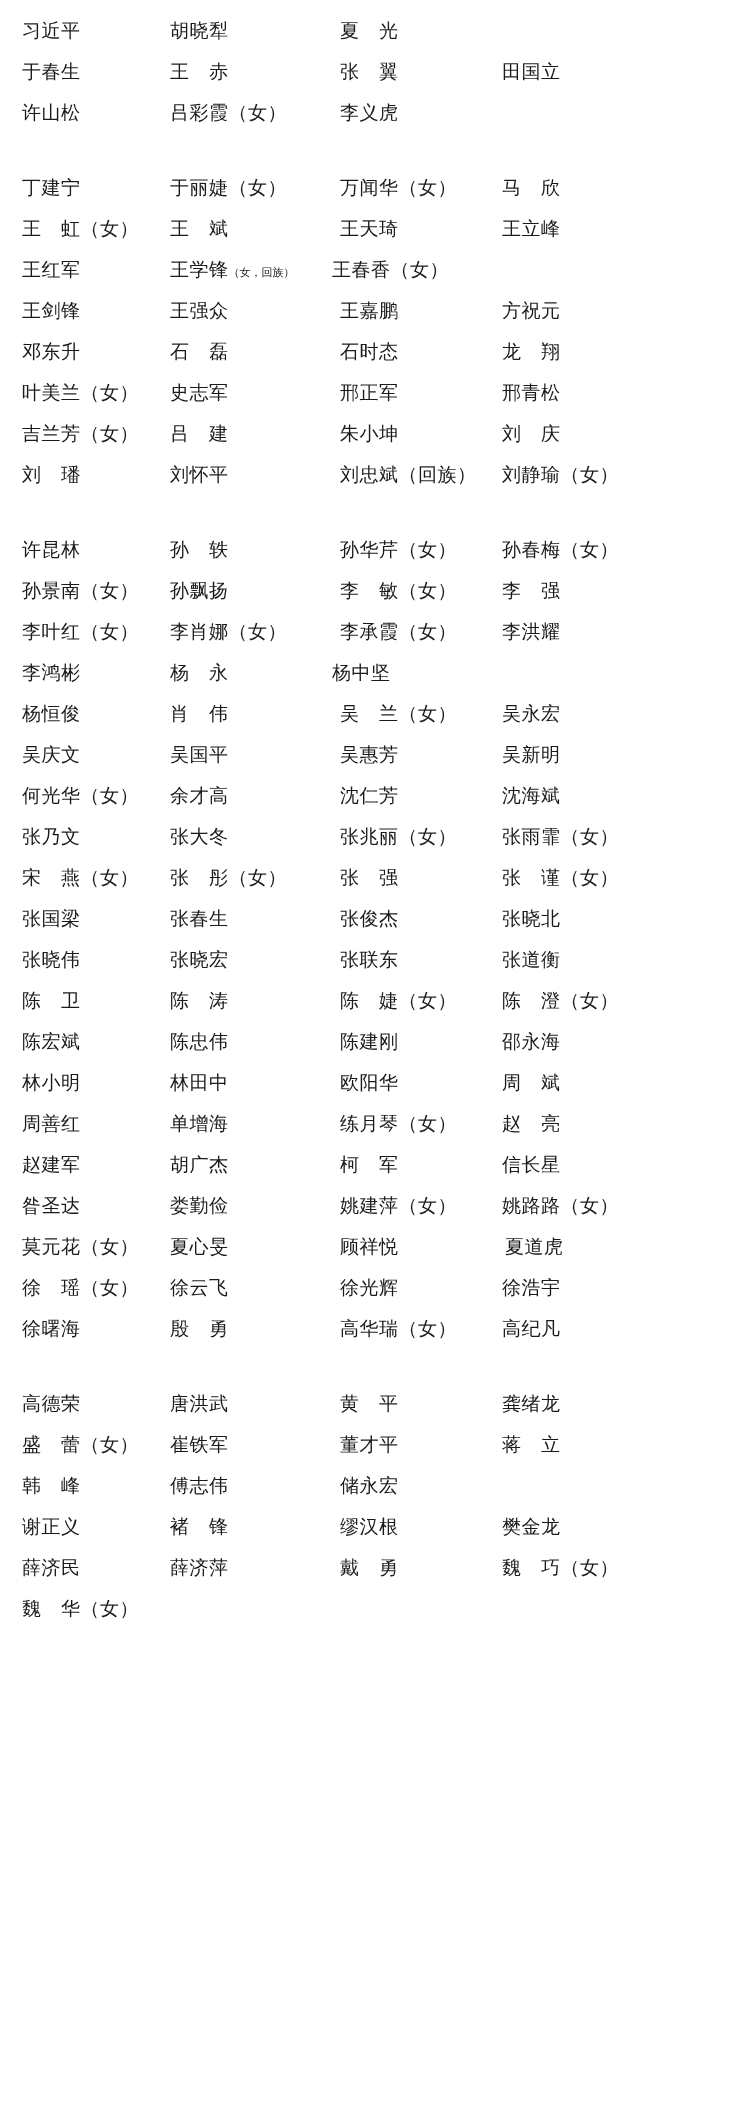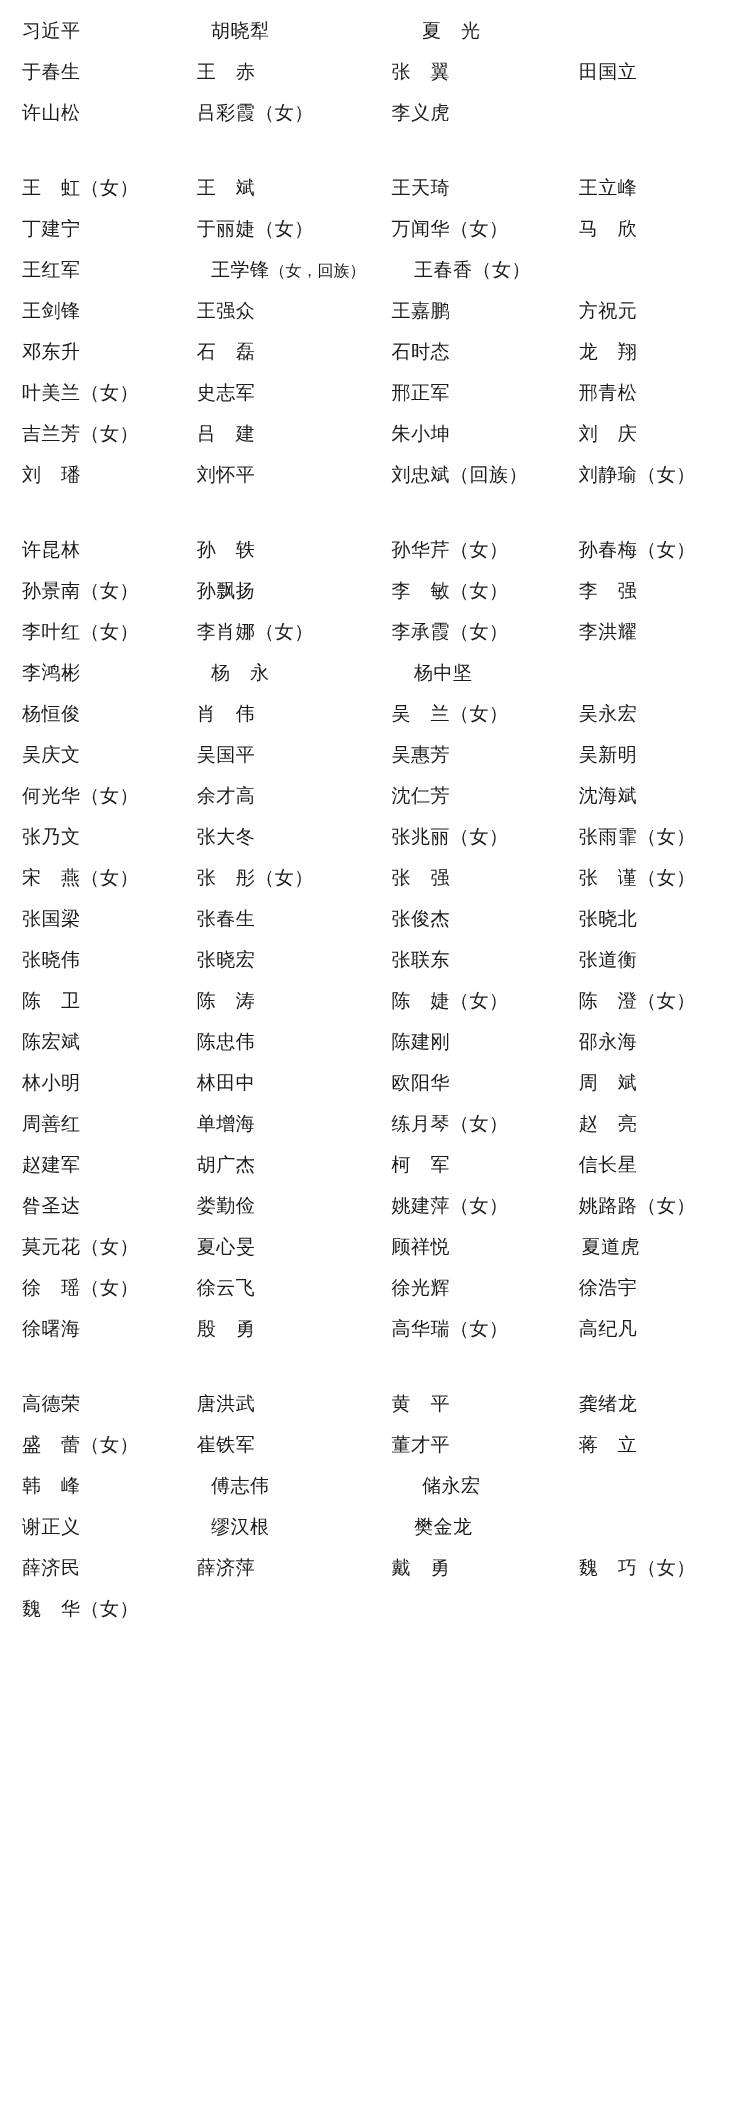--- a/index.html
+++ b/index.html
@@ -23,35 +23,34 @@
     display: block;
   }
   .group + .group {
     margin-top: 34px;
   }
   .row {
     display: flex;
     width: 100%;
     height: 41px;
     align-items: flex-start;
-    gap: 41px;
   }
   .cell {
     font-size: 19px;
     line-height: 41px;
     white-space: nowrap;
     letter-spacing: 0.5px;
     color: #1a1a1a;
   }
   .c0 { width: 148px; }
   .c1 { width: 170px; }
   .c2 { width: 162px; }
   .c3 { width: 165px; }
   .cell .sub {
-    font-size: 16px;
+    font-size: 11px;
     letter-spacing: 0;
   }
 </style>
 </head>
 <body>
 
 <div class="page">
   <div id="roster">
       <div class="group">
         <div class="row">
@@ -67,32 +66,32 @@
         </div>
         <div class="row">
           <div class="cell c0">许山松</div>
           <div class="cell c1">吕彩霞（女）</div>
           <div class="cell c2">李义虎</div>
           <div class="cell c3"></div>
         </div>
       </div>
       <div class="group">
         <div class="row">
+          <div class="cell c0">丁建宁</div>
+          <div class="cell c1">于丽婕（女）</div>
+          <div class="cell c2">万闻华（女）</div>
+          <div class="cell c3">马　欣</div>
+        </div>
+        <div class="row">
           <div class="cell c0">王　虹（女）</div>
           <div class="cell c1">王　斌</div>
           <div class="cell c2">王天琦</div>
           <div class="cell c3">王立峰</div>
         </div>
         <div class="row">
-          <div class="cell c0">丁建宁</div>
-          <div class="cell c1">于丽婕（女）</div>
-          <div class="cell c2">万闻华（女）</div>
-          <div class="cell c3">马　欣</div>
-        </div>
-        <div class="row">
           <div class="cell c0">王红军</div>
           <div class="cell c2"><span>王学锋</span><span class="sub">（女，回族）</span></div>
           <div class="cell c3">王春香（女）</div>
         </div>
         <div class="row">
           <div class="cell c0">王剑锋</div>
           <div class="cell c1">王强众</div>
           <div class="cell c2">王嘉鹏</div>
           <div class="cell c3">方祝元</div>
         </div>
@@ -255,20 +254,21 @@
           <div class="cell c2">董才平</div>
           <div class="cell c3">蒋　立</div>
         </div>
         <div class="row">
           <div class="cell c0">韩　峰</div>
           <div class="cell c1">傅志伟</div>
           <div class="cell c2">储永宏</div>
         </div>
         <div class="row">
           <div class="cell c0">谢正义</div>
+          <div class="cell c1">褚　锋</div>
           <div class="cell c2">缪汉根</div>
           <div class="cell c3">樊金龙</div>
         </div>
         <div class="row">
           <div class="cell c0">薛济民</div>
           <div class="cell c1">薛济萍</div>
           <div class="cell c2">戴　勇</div>
           <div class="cell c3">魏　巧（女）</div>
         </div>
         <div class="row">

